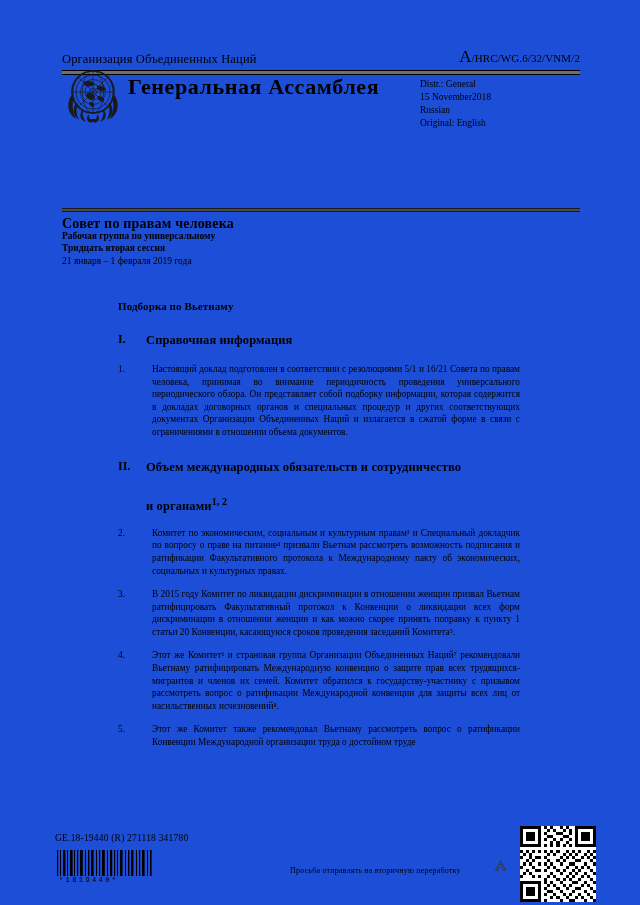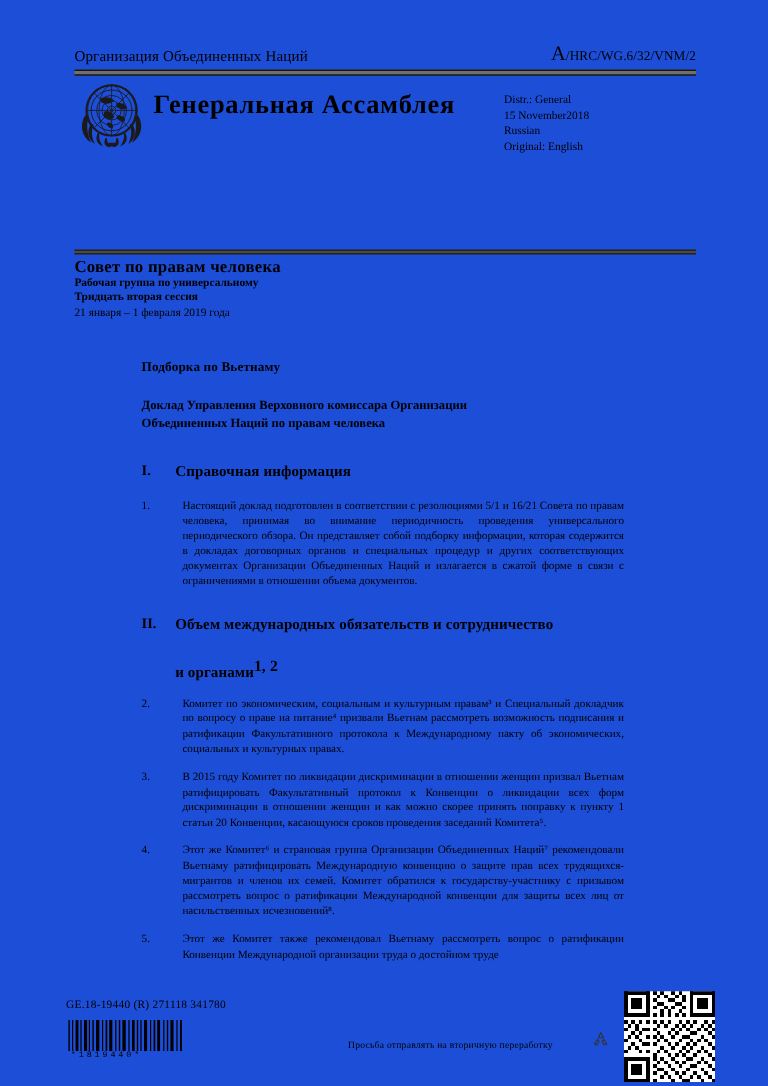--- a/index.html
+++ b/index.html
@@ -38,20 +38,21 @@
     letter-spacing: .15px;
     line-height: 1;
     padding-bottom: 2px;
   }
   .doc-symbol {
     font-size: 11px;
     letter-spacing: .1px;
     line-height: 1;
     padding-bottom: 2px;
     white-space: nowrap;
+    margin-top: 12px;
   }
   .doc-symbol .big-a {
     font-size: 17px;
     line-height: 1;
   }
   .rule-thick {
     margin-top: 3px;
     height: 3px;
     background: #6f6f6f;
     border-top: 1px solid #000;
@@ -145,21 +146,21 @@
     font-weight: bold;
   }
   .section-title {
     flex: 1 1 auto;
     font-size: 12.5px;
     font-weight: bold;
     line-height: 17px;
     letter-spacing: .1px;
   }
   .section-head.tight { margin-bottom: 12px; }
-  .section-title sup { font-size: 13px; font-weight: bold; margin-top: 20px; }
+  .section-title sup { font-size: 10px; font-weight: bold; margin-top: 20px; }
 
   .para {
     display: flex;
     font-size: 9.3px;
     line-height: 12.6px;
     text-align: justify;
     margin: 0 0 11px 0;
   }
   .para-num {
     flex: 0 0 34px;
@@ -290,24 +291,20 @@
     <div class="s-first">Совет по правам человека</div>
     <div class="s-strong">Рабочая группа по универсальному</div>
     <div class="s-strong">Тридцать вторая сессия</div>
     <div class="s-date">21 января – 1 февраля 2019 года</div>
   </div>
 
   <div class="main">
 
     <div class="title-main">Подборка по Вьетнаму</div>
 
-    <div class="title-sub">
-      <div>Доклад Управления Верховного комиссара Организации</div>
-      <div>Объединенных Наций по правам человека</div>
-    </div>
 
     <div class="section-head">
       <div class="section-num">I.</div>
       <div class="section-title">Справочная информация</div>
     </div>
 
     <div class="para">
       <div class="para-num">1.</div>
       <div class="para-body">Настоящий доклад подготовлен в соответствии с резолюциями 5/1 и 16/21 Совета по правам человека, принимая во внимание периодичность проведения универсального периодического обзора. Он представляет собой подборку информации, которая содержится в докладах договорных органов и специальных процедур и других соответствующих документах Организации Объединенных Наций и излагается в сжатой форме в связи с ограничениями в отношении объема документов.</div>
     </div>

